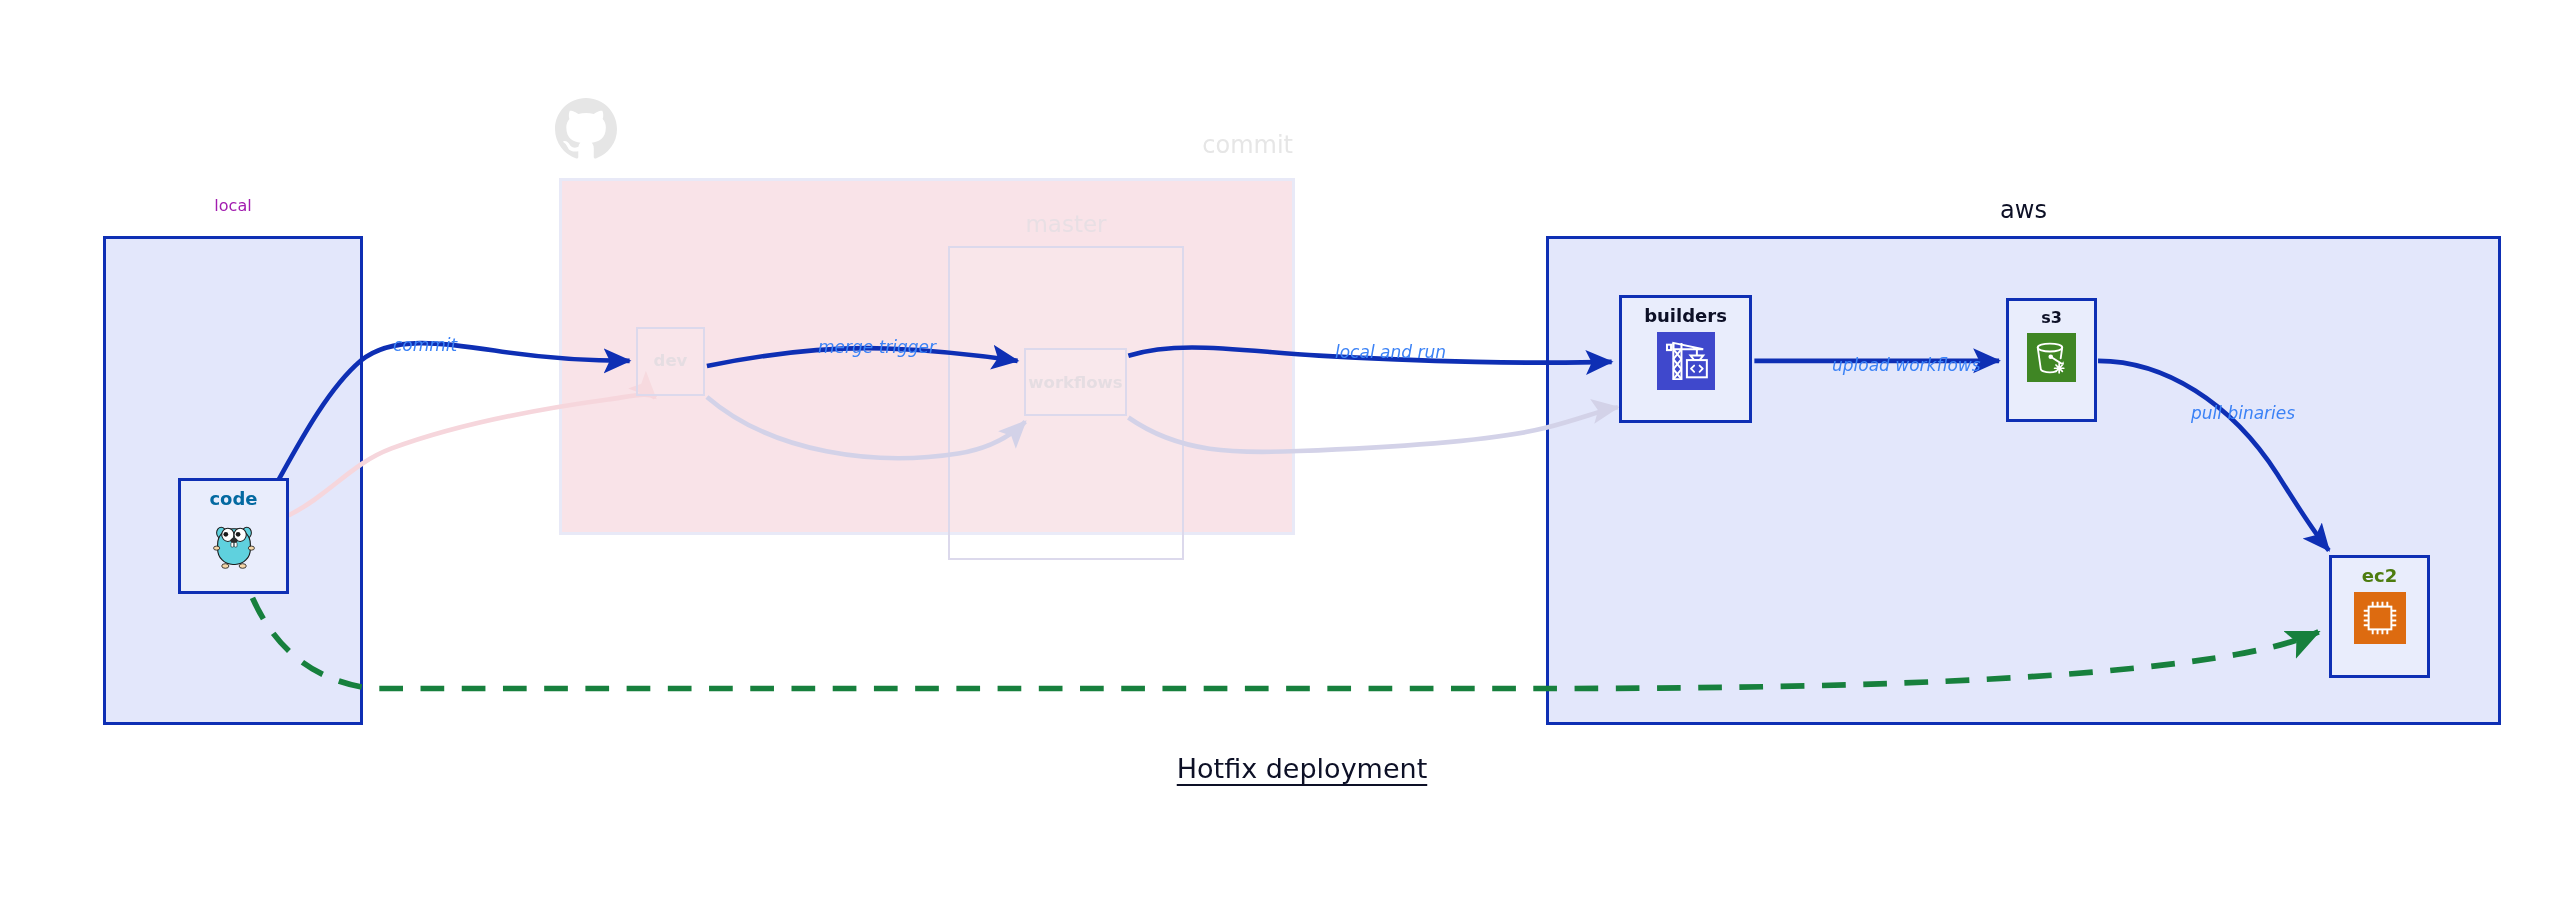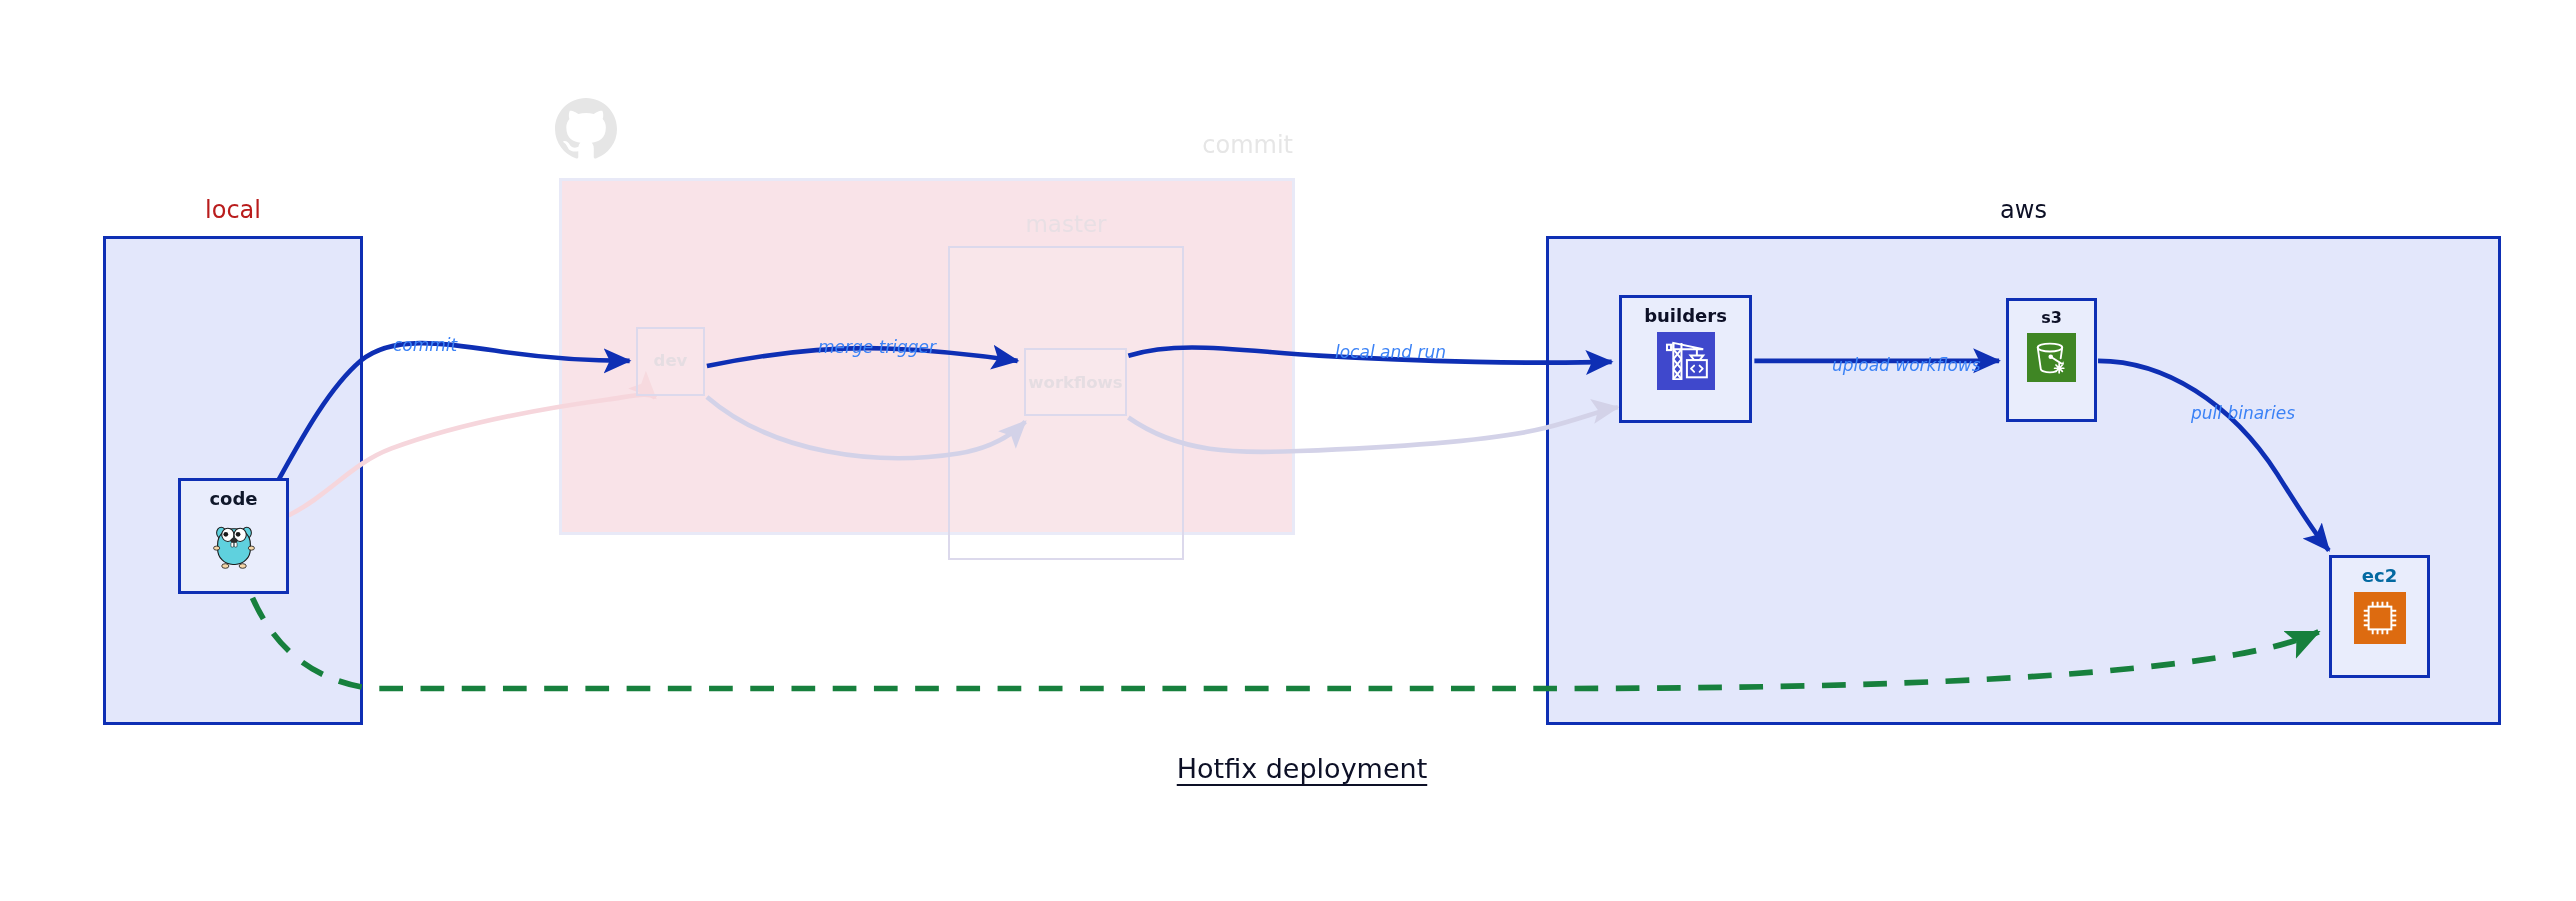--- a/index.html
+++ b/index.html
@@ -17,43 +17,43 @@
   .local-box{left:103px;top:236px;width:260px;height:489px;
              background:#e3e7fb;border:3.1px solid #0e2fb4;}
   .aws-box{left:1546px;top:236px;width:955px;height:489px;
            background:#e3e7fb;border:3.1px solid #0e2fb4;}
   .github-box{left:559px;top:178px;width:736px;height:357px;
               background:#f9e3e8;border:3.1px solid #e8e9f7;}
   .master-box{left:948px;top:246px;width:236px;height:314px;
               background:rgba(255,255,255,0.12);border:2.1px solid #dcd9ec;}
 
   .lbl-local{left:103px;top:196px;width:260px;text-align:center;
-             font-size:24px;color:#b91c1c;}
+             font-size:16px;color:#a21caf;}
   .lbl-aws{left:1546px;top:196px;width:955px;text-align:center;
            font-size:24px;color:#0d1026;}
   .lbl-github{left:1108px;top:131px;width:185px;text-align:right;
               font-size:24px;color:#e6e6e6;}
   .lbl-master{left:948px;top:211px;width:236px;text-align:center;
               font-size:23px;color:#e8dfe4;}
 
   .n-code{left:178px;top:478px;width:111px;height:116px;
           background:#e9edfc;border:3.1px solid #0e2fb4;}
-  .n-code .node-label{font-size:18px;color:#0f172a;margin-top:7.2px;}
+  .n-code .node-label{font-size:18px;color:#0369a1;margin-top:7.2px;}
 
   .n-builders{left:1619px;top:295px;width:133px;height:128px;
               background:#e9edfc;border:3.1px solid #0e2fb4;align-items:center;}
   .n-builders .node-label{font-size:18px;color:#0d1026;margin-top:7.2px;}
 
   .n-s3{left:2006px;top:298px;width:91px;height:124px;
         background:#e9edfc;border:3.1px solid #0e2fb4;}
   .n-s3 .node-label{font-size:16px;color:#0d1026;margin-top:7.2px;}
 
   .n-ec2{left:2329px;top:555px;width:101px;height:123px;
          background:#e9edfc;border:3.1px solid #0e2fb4;}
-  .n-ec2 .node-label{font-size:18px;color:#0369a1;margin-top:7.2px;}
+  .n-ec2 .node-label{font-size:18px;color:#4d7c0f;margin-top:7.2px;}
 
   .n-dev{left:636px;top:327px;width:69px;height:69px;
          background:rgba(255,255,255,0.10);border:2.1px solid #dcd9ec;}
   .n-dev .node-label{font-size:16.5px;color:#e5dde2;margin-top:21.6px;}
 
   .n-workflows{left:1024px;top:348px;width:103px;height:68px;
                background:rgba(255,255,255,0.10);border:2.1px solid #dcd9ec;}
   .n-workflows .node-label{font-size:16.5px;color:#e5dde2;margin-top:23px;}
 
   .icon-wrap{margin-top:6.2px;line-height:0;}

